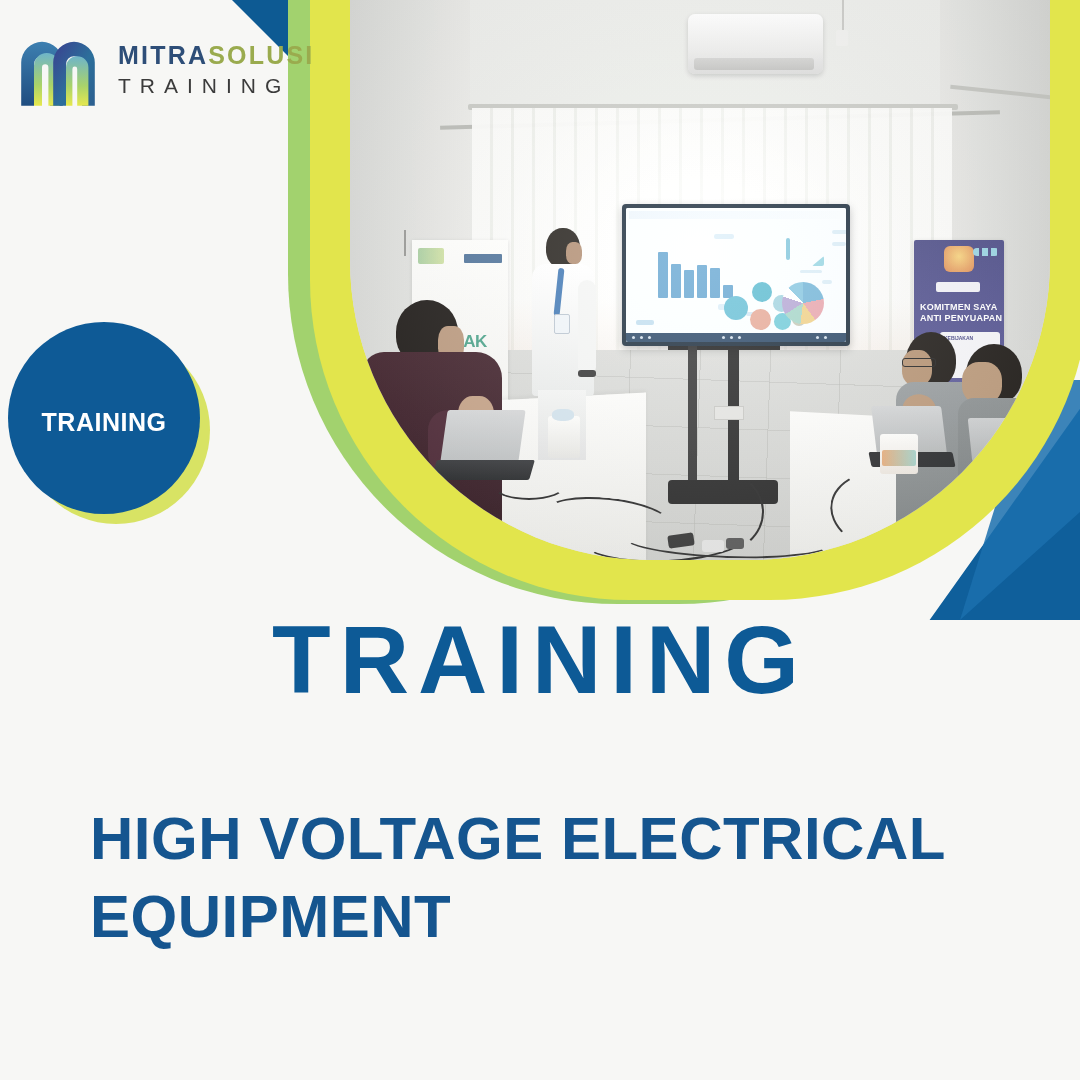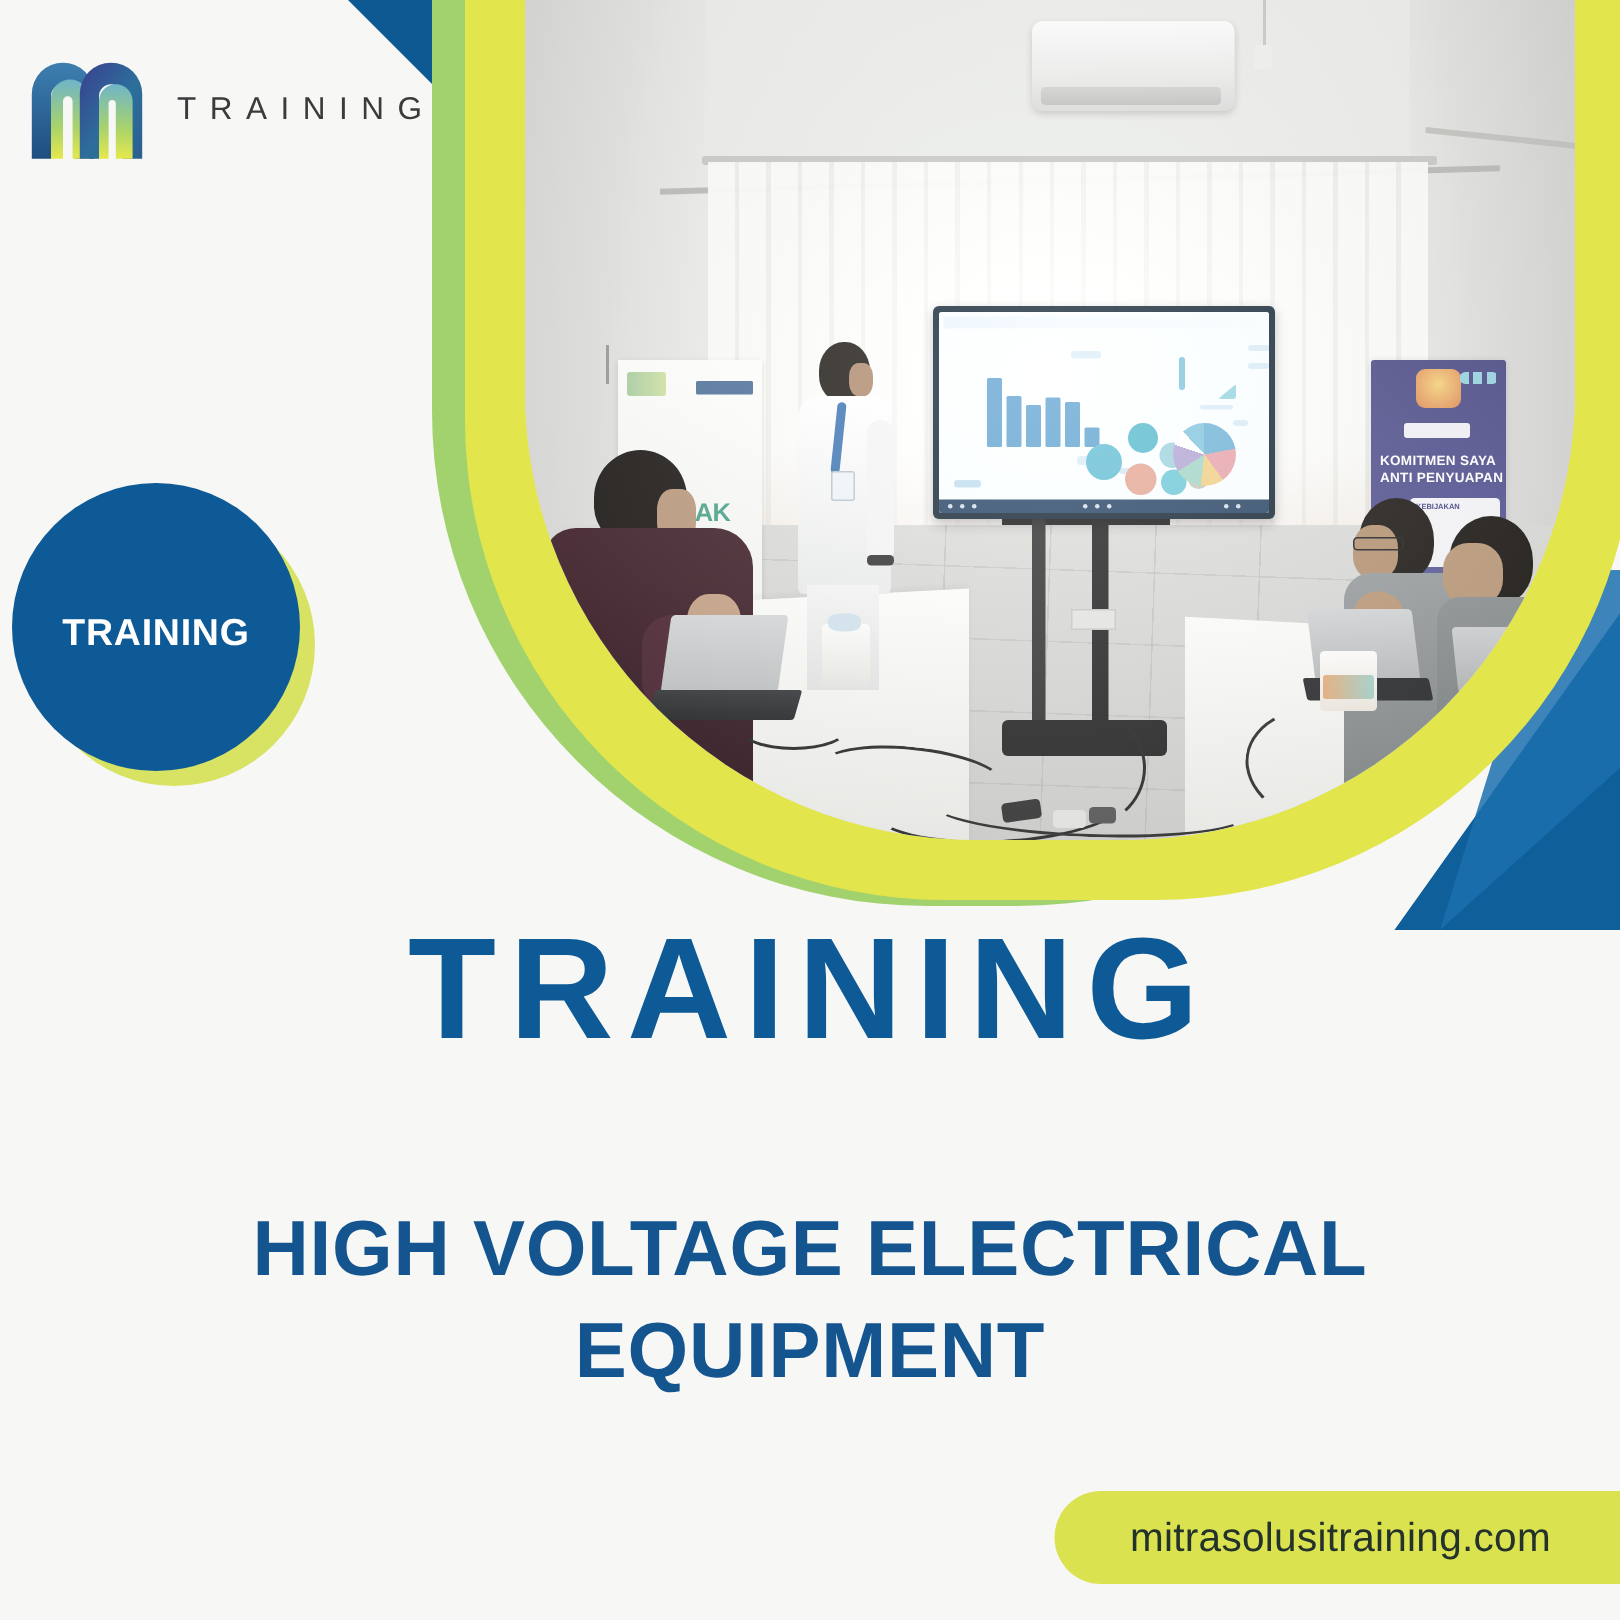--- a/index.html
+++ b/index.html
@@ -322,22 +322,22 @@
 
   
   .headline{
     position:absolute;left:0;top:612px;width:1080px;
     text-align:center;z-index:30;
     font-size:96px;font-weight:bold;color:#0d5a96;
     letter-spacing:9px;line-height:1;
   }
   .subhead{
     position:absolute;left:90px;top:800px;width:900px;
-    text-align:center;z-index:30;
-    font-size:52px;font-weight:bold;color:#15558f;
+    text-align:left;z-index:30;
+    font-size:60px;font-weight:bold;color:#15558f;
     line-height:1.3;letter-spacing:.5px;
   }
 
   
   .footer-pill{
     position:absolute;right:0;bottom:24px;
     height:62px;min-width:350px;
     background:#dbe24f;
     border-top-left-radius:34px;border-bottom-left-radius:34px;
     display:flex;align-items:center;
@@ -560,31 +560,32 @@
 
       <path d="M4 94 L4 40 A26 26 0 0 1 56 40 L56 94 L40 94 L40 42 A10 10 0 0 0 20 42 L20 94 Z" fill="url(#gA)"></path>
 
       <path d="M20 94 L20 44 A16 16 0 0 1 52 44 L52 94 L38 94 L38 46 A4 4 0 0 0 30 46 L30 94 Z" fill="url(#gB)"></path>
 
       <path d="M44 94 L44 40 A26 26 0 0 1 96 40 L96 94 L80 94 L80 42 A10 10 0 0 0 60 42 L60 94 Z" fill="url(#gC)"></path>
 
       <path d="M60 94 L60 46 A14 14 0 0 1 88 46 L88 94 L74 94 L74 48 A3 3 0 0 0 68 48 L68 94 Z" fill="url(#gB)"></path>
     </svg>
     <div class="logo-text">
+      <div class="logo-row1">
+        <span class="logo-mitra">MITRA</span>
+          <span class="logo-solusi">SOLUSI</span>
+      </div>
       <div class="logo-row2">TRAINING</div>
     </div>
   </div>
 
   <div class="badge-wrap">
     <div class="badge-shadow"></div>
     <div class="badge-main">
       <div class="badge-training">TRAINING</div>
     </div>
   </div>
 
   <div class="headline">TRAINING</div>
   <div class="subhead">HIGH VOLTAGE ELECTRICAL EQUIPMENT</div>
 
-  <div class="footer-pill">
-    <span>mitrasolusitraining.com</span>
-  </div>
 
 </div>
 
 </body></html>

